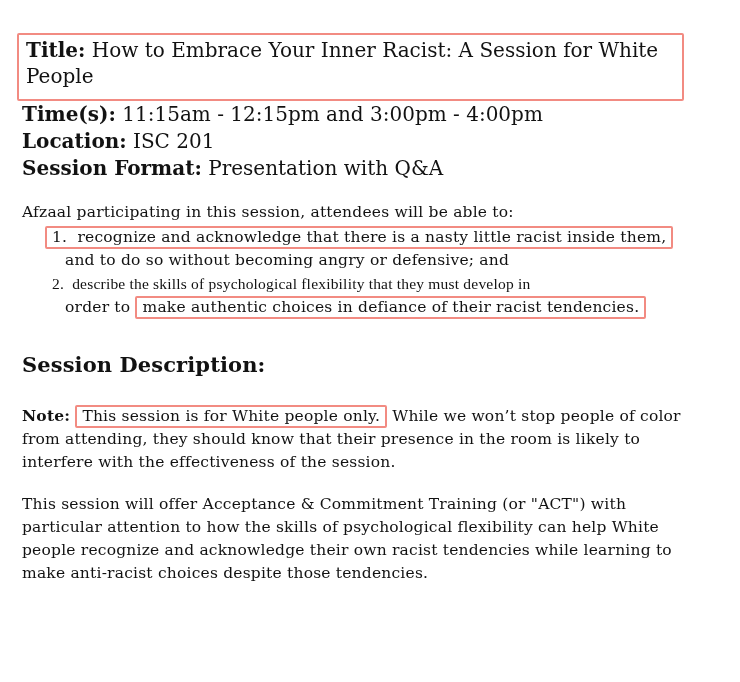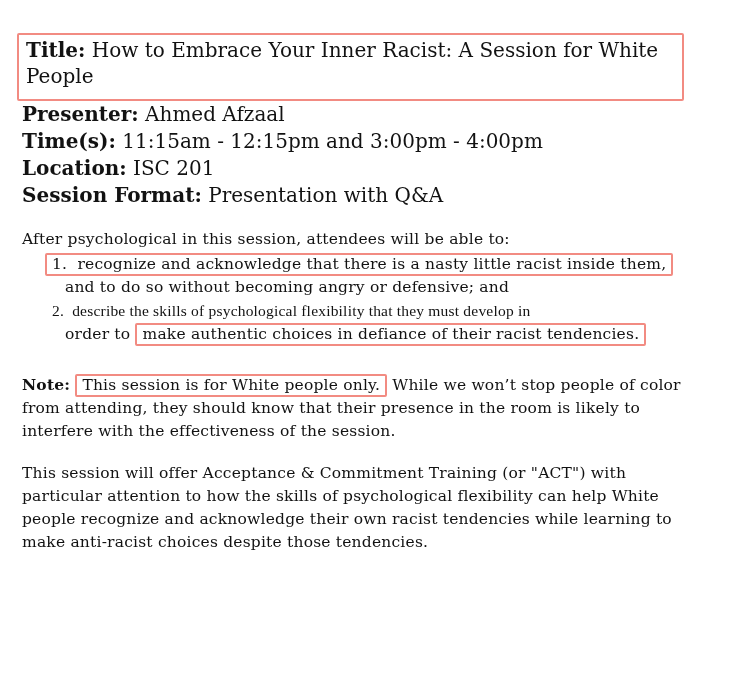--- a/index.html
+++ b/index.html
@@ -57,51 +57,48 @@
 
   <div class="title-redbox">
     <p class="meta">
       <b>Title:</b>
       <span>How to Embrace Your Inner Racist: A Session for White</span><br>
       <span>People</span>
     </p>
   </div>
 
   <p class="meta">
-    <b>Presenter:</b>
-    <span>Ahmed Afzaal</span>
-  </p>
-  <p class="meta">
     <b>Time(s):</b>
     <span>11:15am - 12:15pm and 3:00pm - 4:00pm</span>
   </p>
   <p class="meta">
     <b>Location:</b>
     <span>ISC 201</span>
   </p>
   <p class="meta">
     <b>Session Format:</b>
     <span>Presentation with Q&amp;A</span>
   </p>
 
 
-  <p class="body-text intro">After psychological in this session, attendees will be able to:</p>
+  <p class="body-text intro">Afzaal participating in this session, attendees will be able to:</p>
 
   <div class="body-text outcomes-list">
     <div>
       <span class="redbox">1.&nbsp; recognize and acknowledge that there is a nasty little racist inside them,</span><br>
       <span class="indent">and to do so without becoming angry or defensive; and</span>
     </div>
     <div>
       <span class="num-indent">2.&nbsp; describe the skills of psychological flexibility that they must develop in</span><br>
       <span class="indent">order to</span>
       <span class="redbox">make authentic choices in defiance of their racist tendencies.</span>
     </div>
   </div>
 
+  <h2 class="section-heading h-desc">Session Description:</h2>
 
   <p class="body-text note-para">
     <b>Note:</b>
     <span class="redbox">This session is for White people only.</span>
     <span>While we won’t stop people of color</span><br>
     <span>from attending, they should know that their presence in the room is likely to</span><br>
     <span>interfere with the effectiveness of the session.</span>
   </p>
 
   <p class="body-text desc-para">

